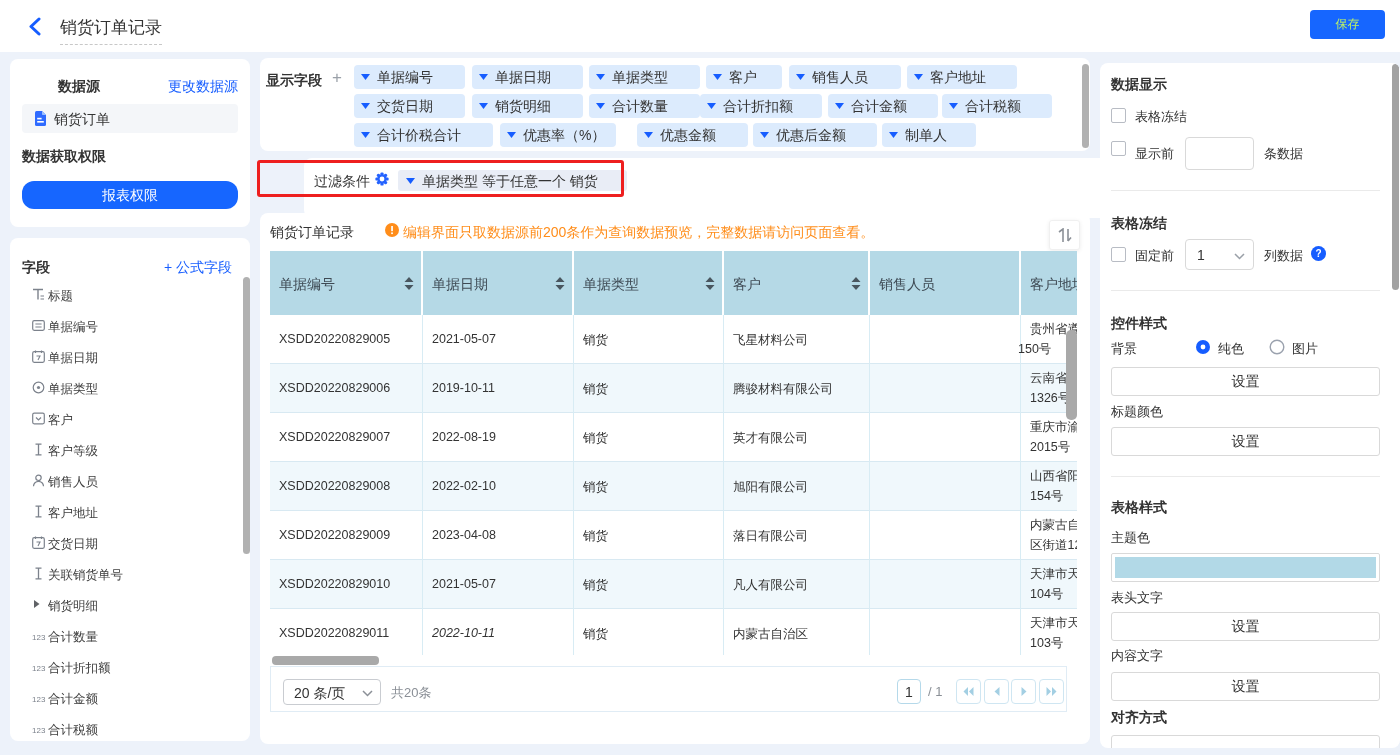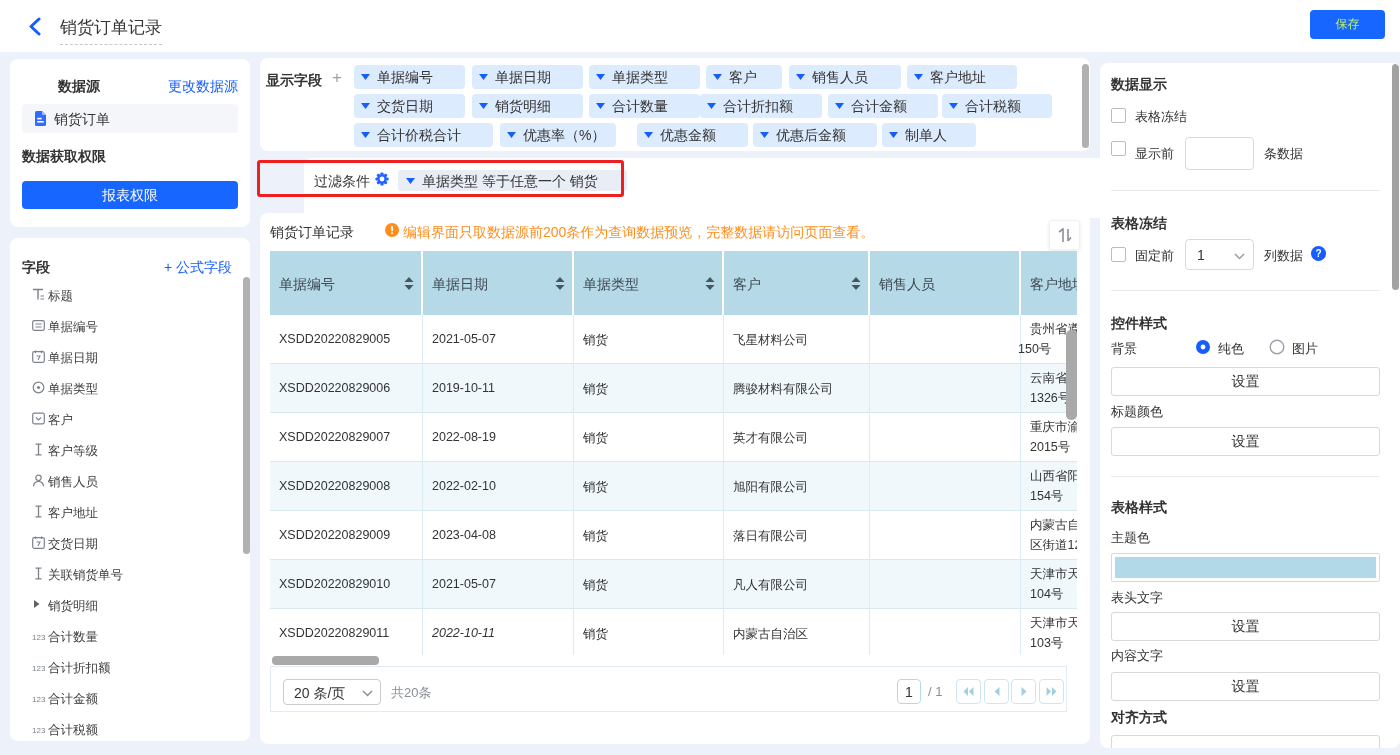--- a/index.html
+++ b/index.html
@@ -56,21 +56,21 @@
   <div class="abs" style="left:12px;top:45px;width:216px;height:29px;background:#f4f6f9;border-radius:4px;">
     <svg class="abs" style="left:11px;top:7px" width="15" height="15" viewBox="0 0 15 15">
         <path d="M2 1.5 a1.5 1.5 0 0 1 1.5-1.5 H9 L13 4 V13.5 a1.5 1.5 0 0 1 -1.5 1.5 H3.5 a1.5 1.5 0 0 1 -1.5-1.5 Z" fill="#2f6bff"></path>
         <path d="M9 0 L13 4 H9.8 A0.8 0.8 0 0 1 9 3.2 Z" fill="#9cc0ff"></path>
         <rect x="4.2" y="6.8" width="4.4" height="1.6" fill="#fff"></rect>
         <rect x="4.2" y="10" width="6.6" height="1.6" fill="#fff"></rect>
       </svg>
     <span class="abs f14" style="left:32px;top:7px;">销货订单</span>
   </div>
   <div class="abs bold f14" style="left:12px;top:89px;">数据获取权限</div>
-  <div class="abs" style="left:12px;top:122px;width:216px;height:28px;background:#1666ff;border-radius:4px;color:#fff;font-size:14px;text-align:center;line-height:28px;">报表权限</div>
+  <div class="abs" style="left:12px;top:122px;width:216px;height:28px;background:#1666ff;border-radius:12px;color:#fff;font-size:14px;text-align:center;line-height:28px;">报表权限</div>
 </div>
 
 <div class="card" style="left:10px;top:238px;width:240px;height:503px;overflow:hidden;">
   <div class="abs bold f14" style="left:12px;top:21px;">字段</div>
   <div class="abs f14 blue" style="left:154px;top:21px;">+ 公式字段</div>
   <div id="fieldlist">
       <div class="frow" style="top:42px;left:0;width:230px;">
         <span class="fic"><svg width="13" height="13" viewBox="0 0 13 13">
             <path d="M1 1.5 H11 M6 1.5 V11.5" stroke="#7c828c" stroke-width="1.4" fill="none"></path>
             <path d="M8.5 8 H12 M8.5 11 H12" stroke="#7c828c" stroke-width="1.2" fill="none"></path>

